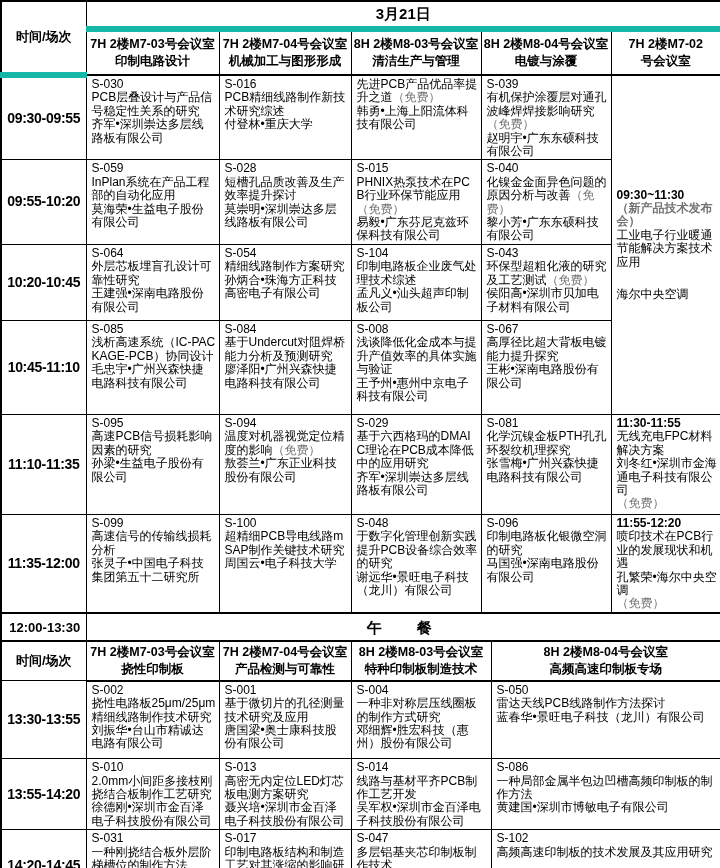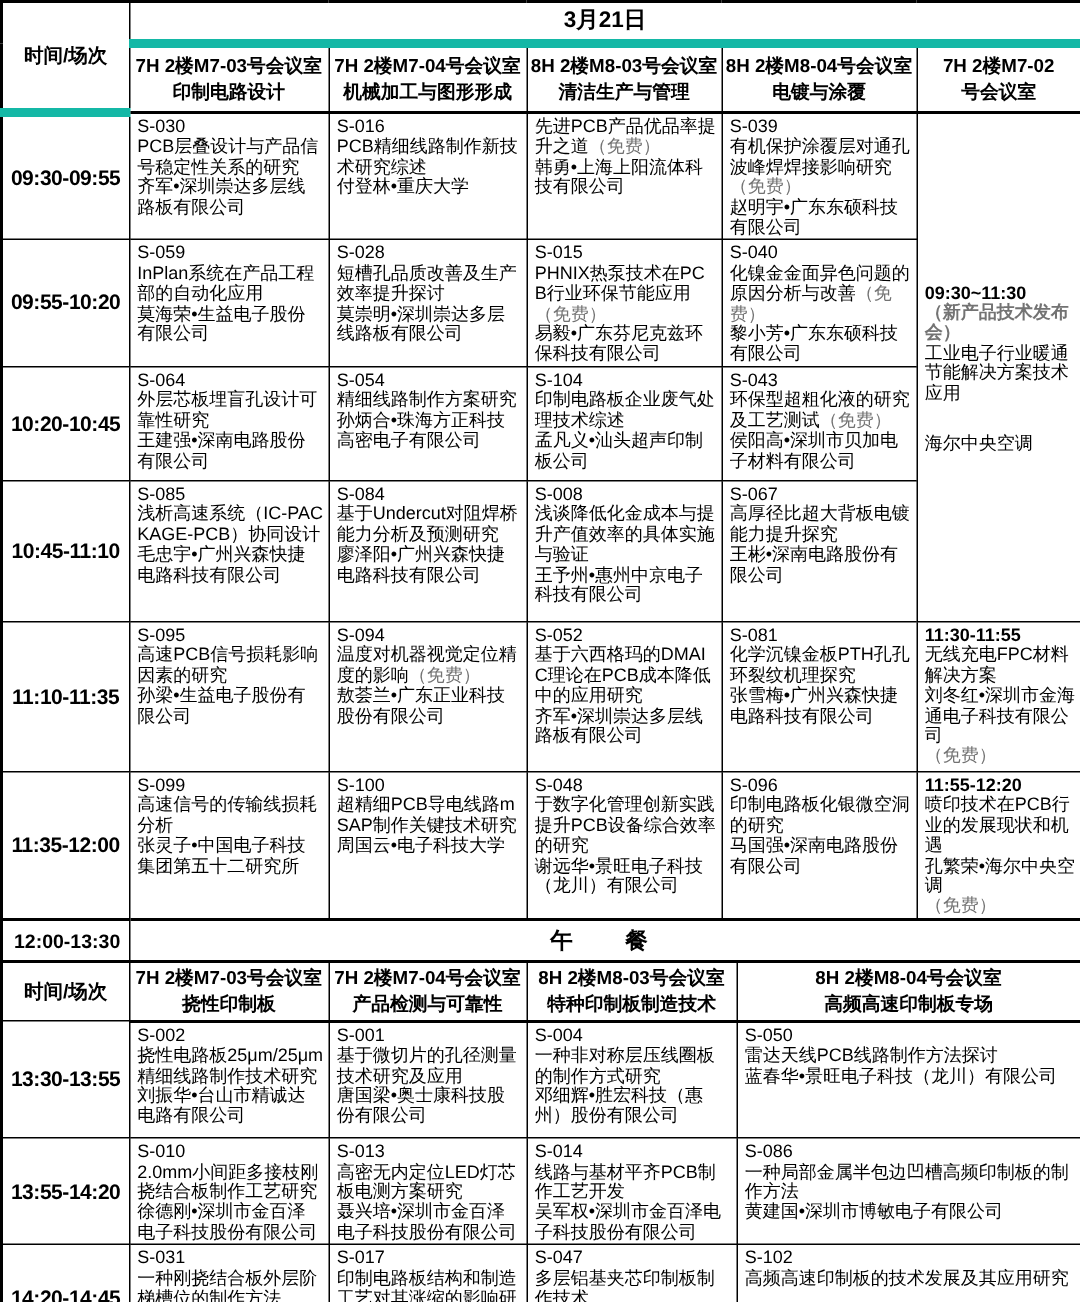--- a/index.html
+++ b/index.html
@@ -15,21 +15,21 @@
   tr.hdr1 td{border-bottom:6px solid #14b8a6;}
   
   td.time{font-size:14px;font-weight:bold;text-align:center;vertical-align:middle;
           padding:0 1px;letter-spacing:-0.3px;}
   td.sess .code{min-height:0;}
   td.sess div{margin:0;}
   .red{color:#737373;}
   .tt{font-weight:bold;}
   td.event{vertical-align:middle;}
   td.late{vertical-align:top;}
-  .gap{margin-top:20px;}
+  .gap{margin-top:20px;font-family:Liberation Mono, monospace;}
   
   td.lunchtime{font-size:13px;font-weight:bold;text-align:center;vertical-align:middle;
                border-top:2px solid #000;border-bottom:2px solid #000;}
   td.lunch{font-weight:bold;font-size:15px;text-align:center;vertical-align:middle;
            letter-spacing:10px;border-top:2px solid #000;border-bottom:2px solid #d946ef;}
   #pm{margin-top:-2px;}
 </style>
 </head>
 <body>
 
@@ -175,21 +175,21 @@
           <div class="code">S-095</div>
           <div><span>高速PCB信号损耗影响因素的研究</span><span class="red"></span></div>
           <div>孙梁•生益电子股份有限公司</div>
         </td>
         <td class="sess">
           <div class="code">S-094</div>
           <div><span>温度对机器视觉定位精度的影响</span><span class="red">（免费）</span></div>
           <div>敖荟兰•广东正业科技股份有限公司</div>
         </td>
         <td class="sess">
-          <div class="code">S-052</div>
+          <div class="code">S-029</div>
           <div><span>基于六西格玛的DMAIC理论在PCB成本降低中的应用研究</span><span class="red"></span></div>
           <div>齐军•深圳崇达多层线路板有限公司</div>
         </td>
         <td class="sess">
           <div class="code">S-081</div>
           <div><span>化学沉镍金板PTH孔孔环裂纹机理探究</span><span class="red"></span></div>
           <div>张雪梅•广州兴森快捷电路科技有限公司</div>
         </td>
         <td class="late">
           <div class="tt">11:30-11:55</div>

